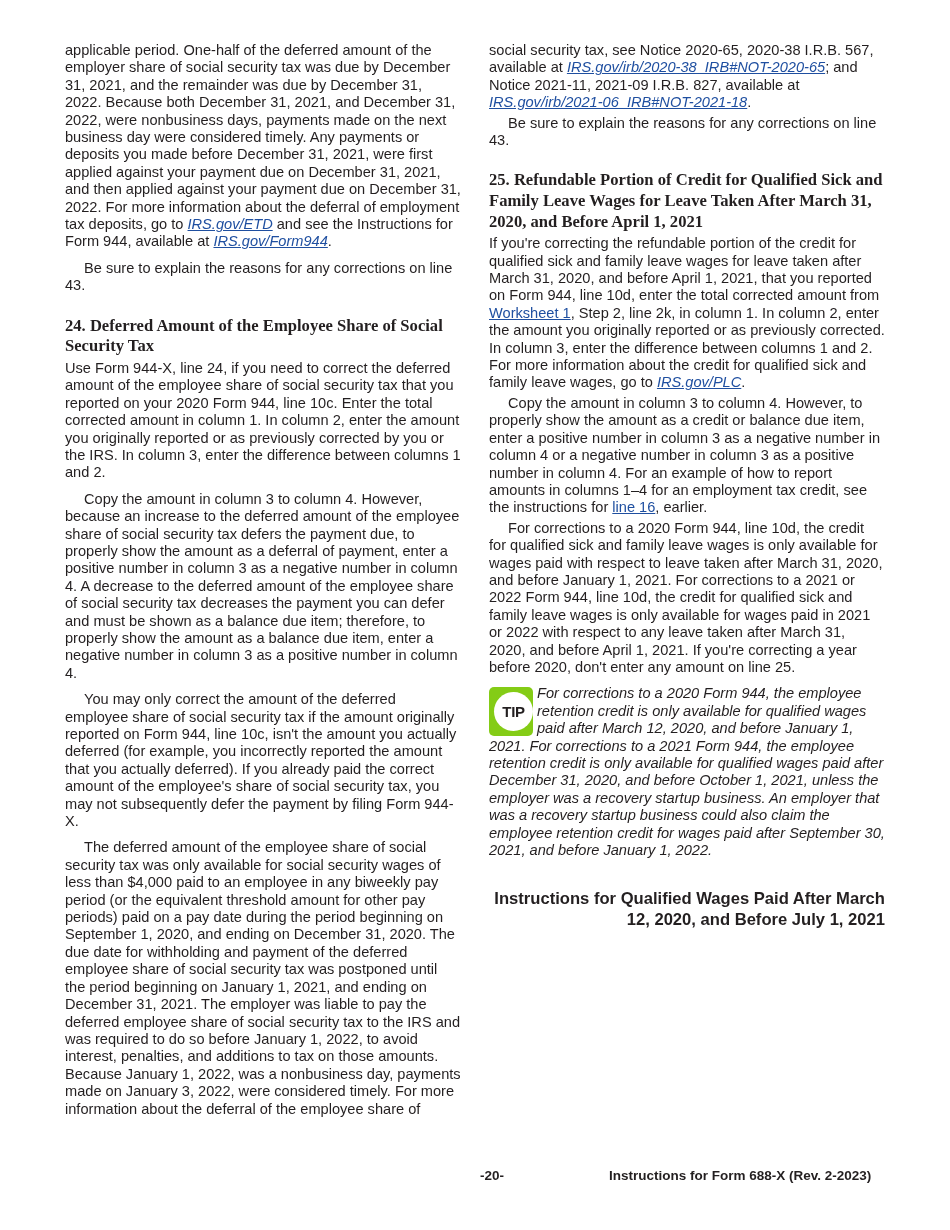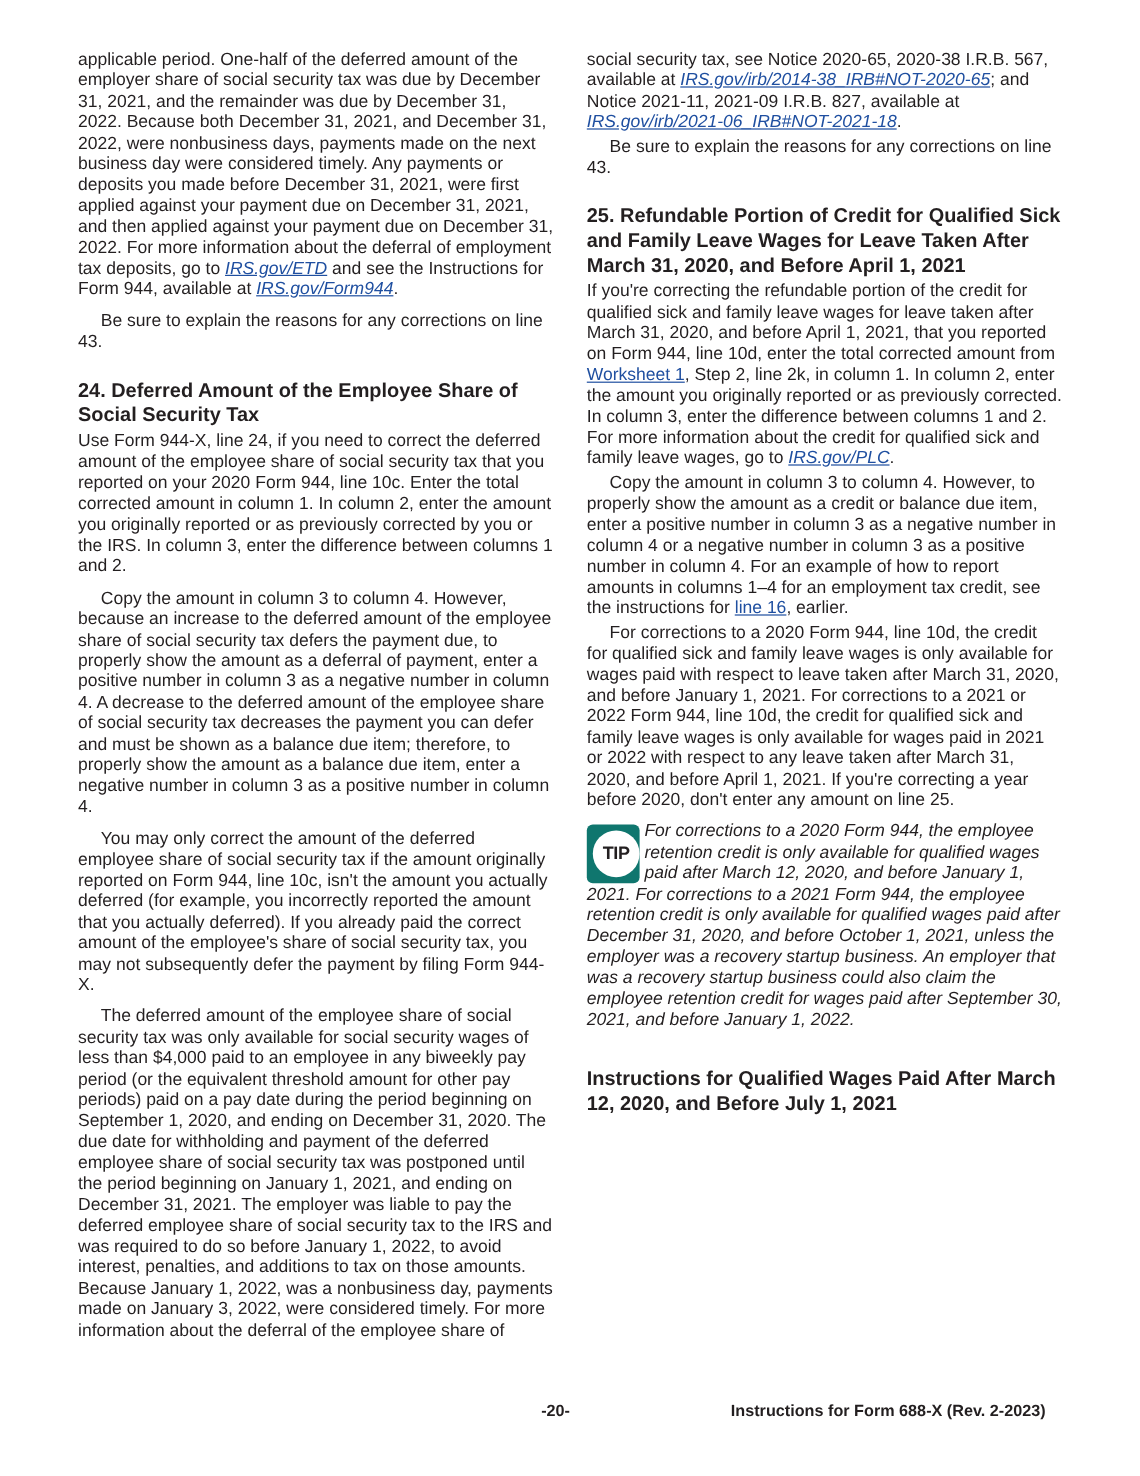--- a/index.html
+++ b/index.html
@@ -6,66 +6,66 @@
   body { width: 950px; height: 1230px; position: relative; overflow: hidden;
          font-family: "Liberation Sans", sans-serif; color: #231f20; }
   .col { position: absolute; top: 42px; width: 396px; font-size: 14.6px; line-height: 17.4px; }
   .col.left { left: 65px; }
   .col.right { left: 489px; }
   p { margin: 0; }
   .indent { text-indent: 19px; }
   .gap { margin-top: 9px; }
   .gap-sm { margin-top: 3px; }
   h2 { font-size: 16.6px; line-height: 20.6px; font-weight: bold; margin: 0; }
-  .h-gap { margin-top: 21px; margin-bottom: 3px; }
+  .h-gap { margin-top: 21px; margin-bottom: 3px; font-family: Liberation Serif, serif; }
   a { color: #1f4fa0; text-decoration: underline; }
   a.it { font-style: italic; }
   .tip { position: relative; font-style: italic; margin-top: 9px; }
-  .tip-icon { float: left; width: 44px; height: 49px; margin: 2px 4px 0 0; background: #0f766e;
+  .tip-icon { float: left; width: 44px; height: 49px; margin: 2px 4px 0 0; background: #84cc16;
               border-radius: 5px; position: relative; }
   .tip-icon .circ { position: absolute; left: 5px; top: 5px; width: 39px; height: 39px; border-radius: 50%;
                     background: #fff; display: flex; align-items: center; justify-content: center;
                     font-style: normal; font-weight: bold; font-size: 15px; letter-spacing: -0.3px; color: #231f20; }
   .footer { position: absolute; top: 1168px; left: 0; width: 950px; font-weight: bold; font-size: 13.5px; }
-  .footer .pg { position: absolute; left: 451px; }
+  .footer .pg { position: absolute; left: 480px; }
   .footer .title { position: absolute; left: 609px; }
 </style>
 </head>
 <body>
 
 <div class="col left">
   <p>
     <span>applicable period. One-half of the deferred amount of the employer share of social security tax was due by December 31, 2021, and the remainder was due by December 31, 2022. Because both December 31, 2021, and December 31, 2022, were nonbusiness days, payments made on the next business day were considered timely. Any payments or deposits you made before December 31, 2021, were first applied against your payment due on December 31, 2021, and then applied against your payment due on December 31, 2022. For more information about the deferral of employment tax deposits, go to </span><a class="it">IRS.gov/ETD</a><span> and see the Instructions for Form 944, available at </span><a class="it">IRS.gov/Form944</a><span>.</span>
   </p>
   <p class="indent gap">Be sure to explain the reasons for any corrections on line 43.</p>
   <h2 class="h-gap">24. Deferred Amount of the Employee Share of Social Security Tax</h2>
   <p>Use Form 944-X, line 24, if you need to correct the deferred amount of the employee share of social security tax that you reported on your 2020 Form 944, line 10c. Enter the total corrected amount in column 1. In column 2, enter the amount you originally reported or as previously corrected by you or the IRS. In column 3, enter the difference between columns 1 and 2.</p>
   <p class="indent gap">Copy the amount in column 3 to column 4. However, because an increase to the deferred amount of the employee share of social security tax defers the payment due, to properly show the amount as a deferral of payment, enter a positive number in column 3 as a negative number in column 4. A decrease to the deferred amount of the employee share of social security tax decreases the payment you can defer and must be shown as a balance due item; therefore, to properly show the amount as a balance due item, enter a negative number in column 3 as a positive number in column 4.</p>
   <p class="indent gap">You may only correct the amount of the deferred employee share of social security tax if the amount originally reported on Form 944, line 10c, isn't the amount you actually deferred (for example, you incorrectly reported the amount that you actually deferred). If you already paid the correct amount of the employee's share of social security tax, you may not subsequently defer the payment by filing Form 944-X.</p>
   <p class="indent gap">The deferred amount of the employee share of social security tax was only available for social security wages of less than $4,000 paid to an employee in any biweekly pay period (or the equivalent threshold amount for other pay periods) paid on a pay date during the period beginning on September 1, 2020, and ending on December 31, 2020. The due date for withholding and payment of the deferred employee share of social security tax was postponed until the period beginning on January 1, 2021, and ending on December 31, 2021. The employer was liable to pay the deferred employee share of social security tax to the IRS and was required to do so before January 1, 2022, to avoid interest, penalties, and additions to tax on those amounts. Because January 1, 2022, was a nonbusiness day, payments made on January 3, 2022, were considered timely. For more information about the deferral of the employee share of</p>
 </div>
 
 <div class="col right">
   <p>
-    <span>social security tax, see Notice 2020-65, 2020-38 I.R.B. 567, available at </span><a class="it">IRS.gov/irb/2014-38_IRB#NOT-2020-65</a><span>; and Notice 2021-11, 2021-09 I.R.B. 827, available at </span><a class="it">IRS.gov/irb/2021-06_IRB#NOT-2021-18</a><span>.</span>
+    <span>social security tax, see Notice 2020-65, 2020-38 I.R.B. 567, available at </span><a class="it">IRS.gov/irb/2020-38_IRB#NOT-2020-65</a><span>; and Notice 2021-11, 2021-09 I.R.B. 827, available at </span><a class="it">IRS.gov/irb/2021-06_IRB#NOT-2021-18</a><span>.</span>
   </p>
   <p class="indent gap-sm">Be sure to explain the reasons for any corrections on line 43.</p>
   <h2 class="h-gap">25. Refundable Portion of Credit for Qualified Sick and Family Leave Wages for Leave Taken After March 31, 2020, and Before April 1, 2021</h2>
   <p>
     <span>If you're correcting the refundable portion of the credit for qualified sick and family leave wages for leave taken after March 31, 2020, and before April 1, 2021, that you reported on Form 944, line 10d, enter the total corrected amount from </span><a>Worksheet 1</a><span>, Step 2, line 2k, in column 1. In column 2, enter the amount you originally reported or as previously corrected. In column 3, enter the difference between columns 1 and 2. For more information about the credit for qualified sick and family leave wages, go to </span><a class="it">IRS.gov/PLC</a><span>.</span>
   </p>
   <p class="indent gap-sm">
     <span>Copy the amount in column 3 to column 4. However, to properly show the amount as a credit or balance due item, enter a positive number in column 3 as a negative number in column 4 or a negative number in column 3 as a positive number in column 4. For an example of how to report amounts in columns 1–4 for an employment tax credit, see the instructions for </span><a>line 16</a><span>, earlier.</span>
   </p>
   <p class="indent gap-sm">For corrections to a 2020 Form 944, line 10d, the credit for qualified sick and family leave wages is only available for wages paid with respect to leave taken after March 31, 2020, and before January 1, 2021. For corrections to a 2021 or 2022 Form 944, line 10d, the credit for qualified sick and family leave wages is only available for wages paid in 2021 or 2022 with respect to any leave taken after March 31, 2020, and before April 1, 2021. If you're correcting a year before 2020, don't enter any amount on line 25.</p>
   <div class="tip">
     <div class="tip-icon">
       <div class="circ">TIP</div>
     </div>
     <span>For corrections to a 2020 Form 944, the employee retention credit is only available for qualified wages paid after March 12, 2020, and before January 1, 2021. For corrections to a 2021 Form 944, the employee retention credit is only available for qualified wages paid after December 31, 2020, and before October 1, 2021, unless the employer was a recovery startup business. An employer that was a recovery startup business could also claim the employee retention credit for wages paid after September 30, 2021, and before January 1, 2022.</span>
   </div>
-  <h2 style="margin-top:30px; margin-bottom:12px;">Instructions for Qualified Wages Paid After March 12, 2020, and Before July 1, 2021</h2>
+  <h2 style="margin-top:30px; margin-bottom:12px;text-align:right;">Instructions for Qualified Wages Paid After March 12, 2020, and Before July 1, 2021</h2>
 </div>
 
 <div class="footer">
   <span class="pg">-20-</span>
   <span class="title">Instructions for Form 688-X (Rev. 2-2023)</span>
 </div>
 
 </body></html>

